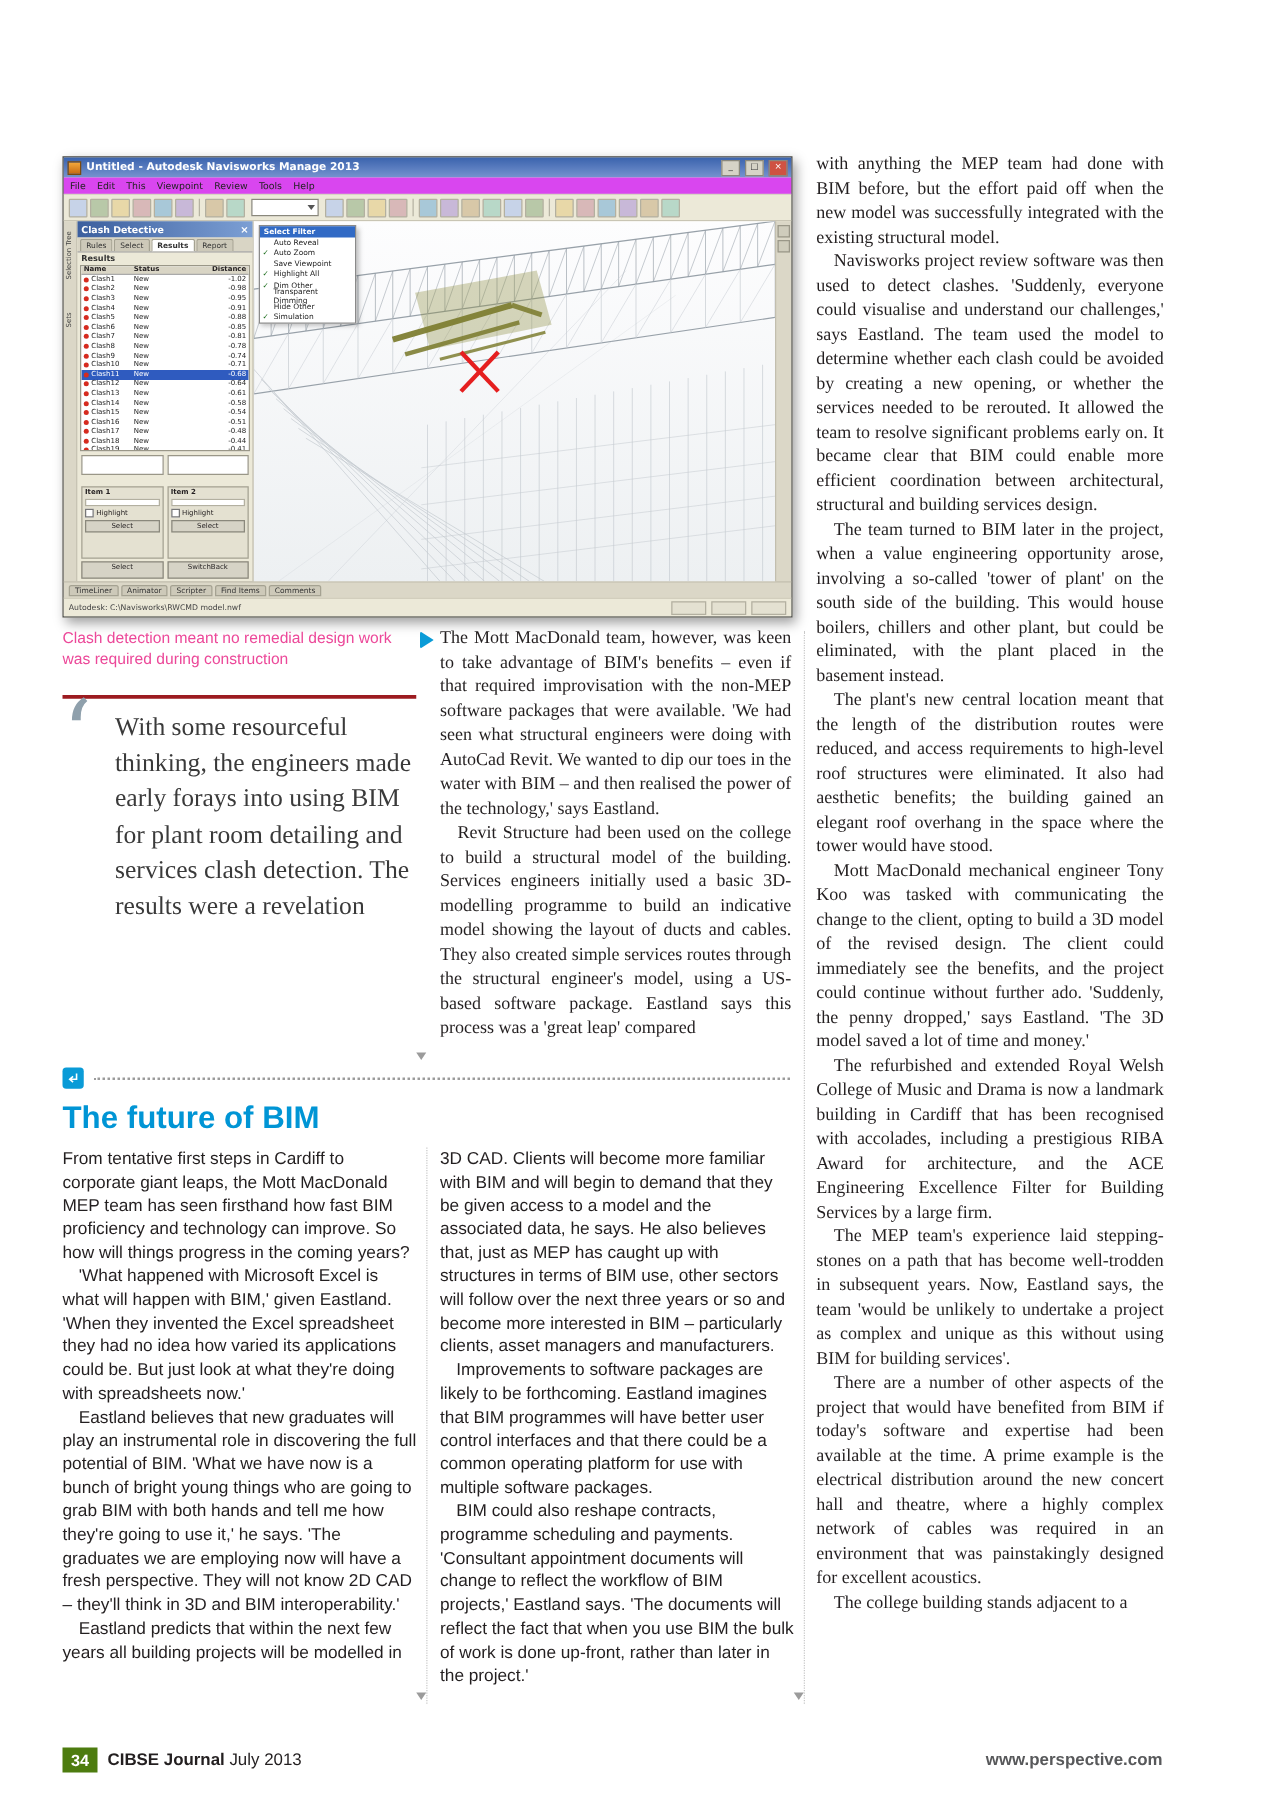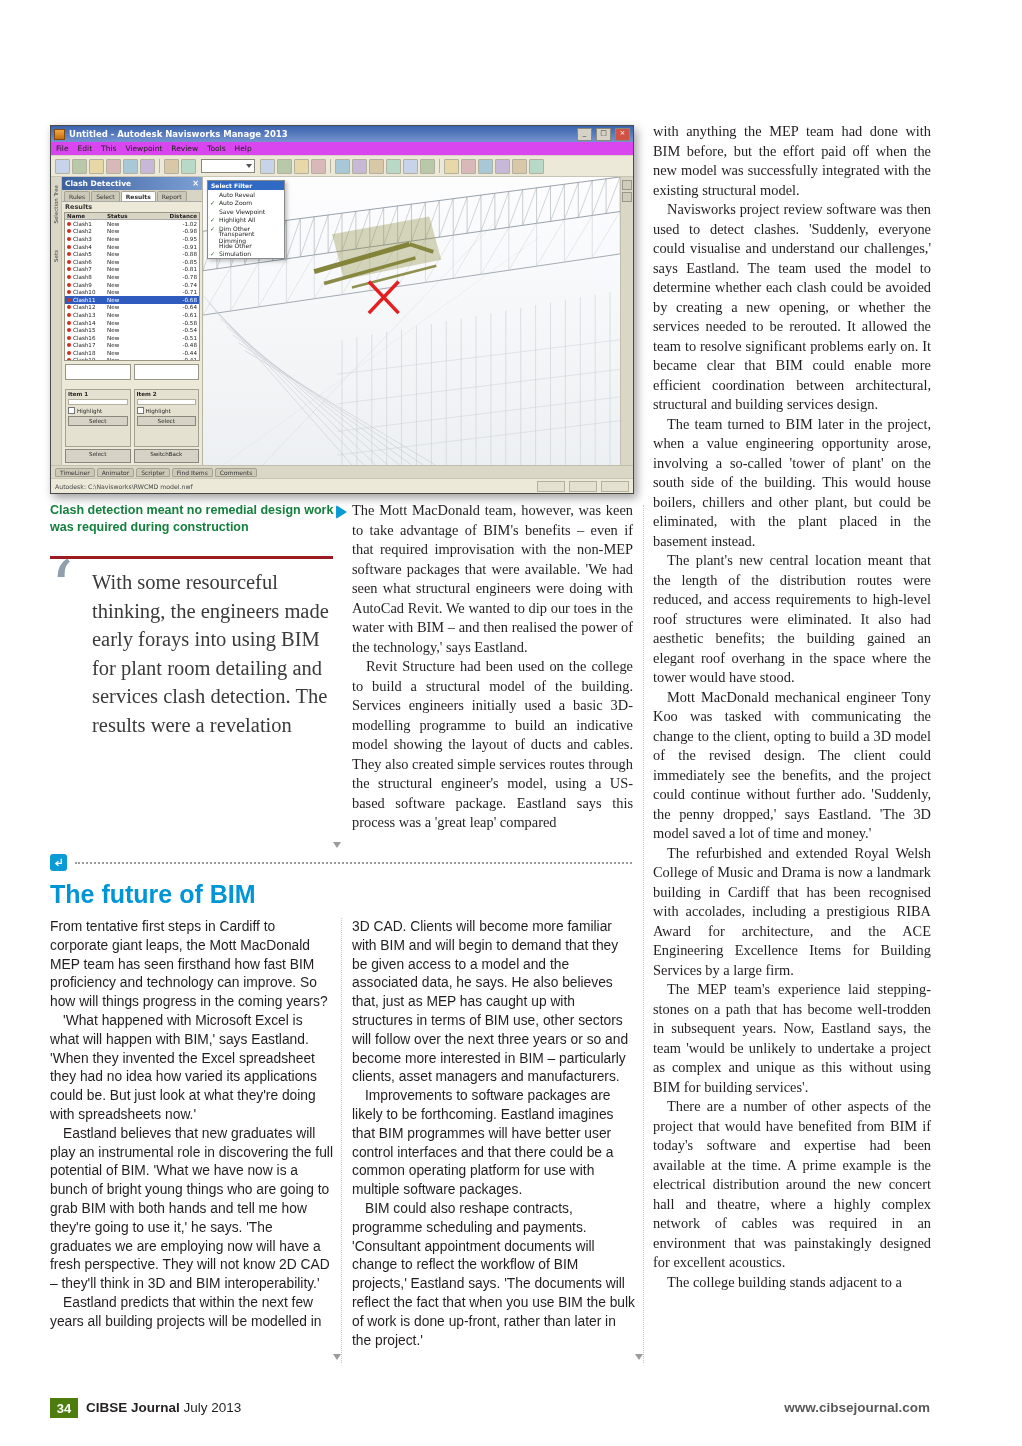--- a/index.html
+++ b/index.html
@@ -7,22 +7,22 @@
        font-family:"Liberation Serif",serif;color:#231f20}
   .abs{position:absolute}
   p{margin:0}
 
   
   .serifcol p{font-size:14.4px;line-height:19.5px;text-align:justify}
   .serifcol p + p{text-indent:14px}
   .sanscol p{font-family:"Liberation Sans",sans-serif;font-size:13.8px;line-height:18.8px;text-align:left}
   .sanscol p + p{text-indent:13px}
 
-  .caption{font-family:"Liberation Sans",sans-serif;font-weight:bold;font-size:12.5px;
-           line-height:16.5px;color:#15803d}
+  .caption{font-family:"Liberation Sans",sans-serif;font-weight:normal;font-size:12.5px;
+           line-height:16.5px;color:#ec4899}
   .chevron{width:0;height:0;border-left:11px solid #0a9bd7;border-top:7px solid transparent;
            border-bottom:7px solid transparent;border-radius:2px}
   .red-rule{background:#9c1b20;height:3px}
   .pullquote{display:flex;gap:8px}
   .pq-mark{font-family:"DejaVu Serif",serif;font-size:74px;line-height:.55;color:#8fa0ac;flex:0 0 34px}
   .pq-text{font-size:20.5px;line-height:28.5px;color:#3a3a3a;width:252px}
 
   .dotted-sep{display:flex;align-items:center;gap:8px}
   .sep-icon{width:17px;height:17px;background:#0a9bd7;border-radius:3px;display:flex;
             align-items:center;justify-content:center;flex:0 0 auto}
@@ -561,40 +561,40 @@
   <p>The Mott MacDonald team, however, was keen to take advantage of BIM's benefits – even if that required improvisation with the non-MEP software packages that were available. 'We had seen what structural engineers were doing with AutoCad Revit. We wanted to dip our toes in the water with BIM – and then realised the power of the technology,' says Eastland.</p>
   <p>Revit Structure had been used on the college to build a structural model of the building. Services engineers initially used a basic 3D-modelling programme to build an indicative model showing the layout of ducts and cables. They also created simple services routes through the structural engineer's model, using a US-based software package. Eastland says this process was a 'great leap' compared</p>
 </div>
 
 <div class="abs serifcol" style="left:653px;top:122px;width:278px">
   <p>with anything the MEP team had done with BIM before, but the effort paid off when the new model was successfully integrated with the existing structural model.</p>
   <p>Navisworks project review software was then used to detect clashes. 'Suddenly, everyone could visualise and understand our challenges,' says Eastland. The team used the model to determine whether each clash could be avoided by creating a new opening, or whether the services needed to be rerouted. It allowed the team to resolve significant problems early on. It became clear that BIM could enable more efficient coordination between architectural, structural and building services design.</p>
   <p>The team turned to BIM later in the project, when a value engineering opportunity arose, involving a so-called 'tower of plant' on the south side of the building. This would house boilers, chillers and other plant, but could be eliminated, with the plant placed in the basement instead.</p>
   <p>The plant's new central location meant that the length of the distribution routes were reduced, and access requirements to high-level roof structures were eliminated. It also had aesthetic benefits; the building gained an elegant roof overhang in the space where the tower would have stood.</p>
   <p>Mott MacDonald mechanical engineer Tony Koo was tasked with communicating the change to the client, opting to build a 3D model of the revised design. The client could immediately see the benefits, and the project could continue without further ado. 'Suddenly, the penny dropped,' says Eastland. 'The 3D model saved a lot of time and money.'</p>
-  <p>The refurbished and extended Royal Welsh College of Music and Drama is now a landmark building in Cardiff that has been recognised with accolades, including a prestigious RIBA Award for architecture, and the ACE Engineering Excellence Items for Building Services by a large firm.</p>
+  <p>The refurbished and extended Royal Welsh College of Music and Drama is now a landmark building in Cardiff that has been recognised with accolades, including a prestigious RIBA Award for architecture, and the ACE Engineering Excellence Filter for Building Services by a large firm.</p>
   <p>The MEP team's experience laid stepping-stones on a path that has become well-trodden in subsequent years. Now, Eastland says, the team 'would be unlikely to undertake a project as complex and unique as this without using BIM for building services'.</p>
   <p>There are a number of other aspects of the project that would have benefited from BIM if today's software and expertise had been available at the time. A prime example is the electrical distribution around the new concert hall and theatre, where a highly complex network of cables was required in an environment that was painstakingly designed for excellent acoustics.</p>
   <p>The college building stands adjacent to a</p>
 </div>
 
 <div class="abs dotted-sep" style="left:50px;top:854px;width:582px">
   <span class="sep-icon">
     <svg width="11" height="11" viewBox="0 0 12 12">
         <path d="M9 2 L9 7 L4 7 M6 4.5 L3 7 L6 9.5" fill="none" stroke="#fff" stroke-width="1.4"></path>
       </svg>
   </span>
   <span class="sep-dots"></span>
 </div>
 
 <div class="abs future-heading" style="left:50px;top:880px">The future of BIM</div>
 
 <div class="abs sanscol" style="left:50px;top:918px;width:283px">
   <p>From tentative first steps in Cardiff to corporate giant leaps, the Mott MacDonald MEP team has seen firsthand how fast BIM proficiency and technology can improve. So how will things progress in the coming years?</p>
-  <p>'What happened with Microsoft Excel is what will happen with BIM,' says Eastland. 'When they invented the Excel spreadsheet they had no idea how varied its applications could be. But just look at what they're doing with spreadsheets now.'</p>
+  <p>'What happened with Microsoft Excel is what will happen with BIM,' given Eastland. 'When they invented the Excel spreadsheet they had no idea how varied its applications could be. But just look at what they're doing with spreadsheets now.'</p>
   <p>Eastland believes that new graduates will play an instrumental role in discovering the full potential of BIM. 'What we have now is a bunch of bright young things who are going to grab BIM with both hands and tell me how they're going to use it,' he says. 'The graduates we are employing now will have a fresh perspective. They will not know 2D CAD – they'll think in 3D and BIM interoperability.'</p>
   <p>Eastland predicts that within the next few years all building projects will be modelled in</p>
 </div>
 
 <div class="abs sanscol" style="left:352px;top:918px;width:283px">
   <p>3D CAD. Clients will become more familiar with BIM and will begin to demand that they be given access to a model and the associated data, he says. He also believes that, just as MEP has caught up with structures in terms of BIM use, other sectors will follow over the next three years or so and become more interested in BIM – particularly clients, asset managers and manufacturers.</p>
   <p>Improvements to software packages are likely to be forthcoming. Eastland imagines that BIM programmes will have better user control interfaces and that there could be a common operating platform for use with multiple software packages.</p>
   <p>BIM could also reshape contracts, programme scheduling and payments. 'Consultant appointment documents will change to reflect the workflow of BIM projects,' Eastland says. 'The documents will reflect the fact that when you use BIM the bulk of work is done up-front, rather than later in the project.'</p>
 </div>
 
@@ -602,13 +602,13 @@
 <div class="abs gutter" style="left:341px;top:918px;height:445px"></div>
 <div class="abs colmark" style="left:333px;top:842px"></div>
 <div class="abs colmark" style="left:333px;top:1354px"></div>
 <div class="abs colmark" style="left:635px;top:1354px"></div>
 
 <div class="abs pageno" style="left:50px;top:1398px">34</div>
 <div class="abs journal" style="left:86px;top:1400px">
   <b>CIBSE Journal</b>
   <span>July 2013</span>
 </div>
-<div class="abs website" style="right:92px;top:1400px">www.cibsejournal.com</div>
+<div class="abs website" style="right:92px;top:1400px">www.perspective.com</div>
 
 </body></html>

